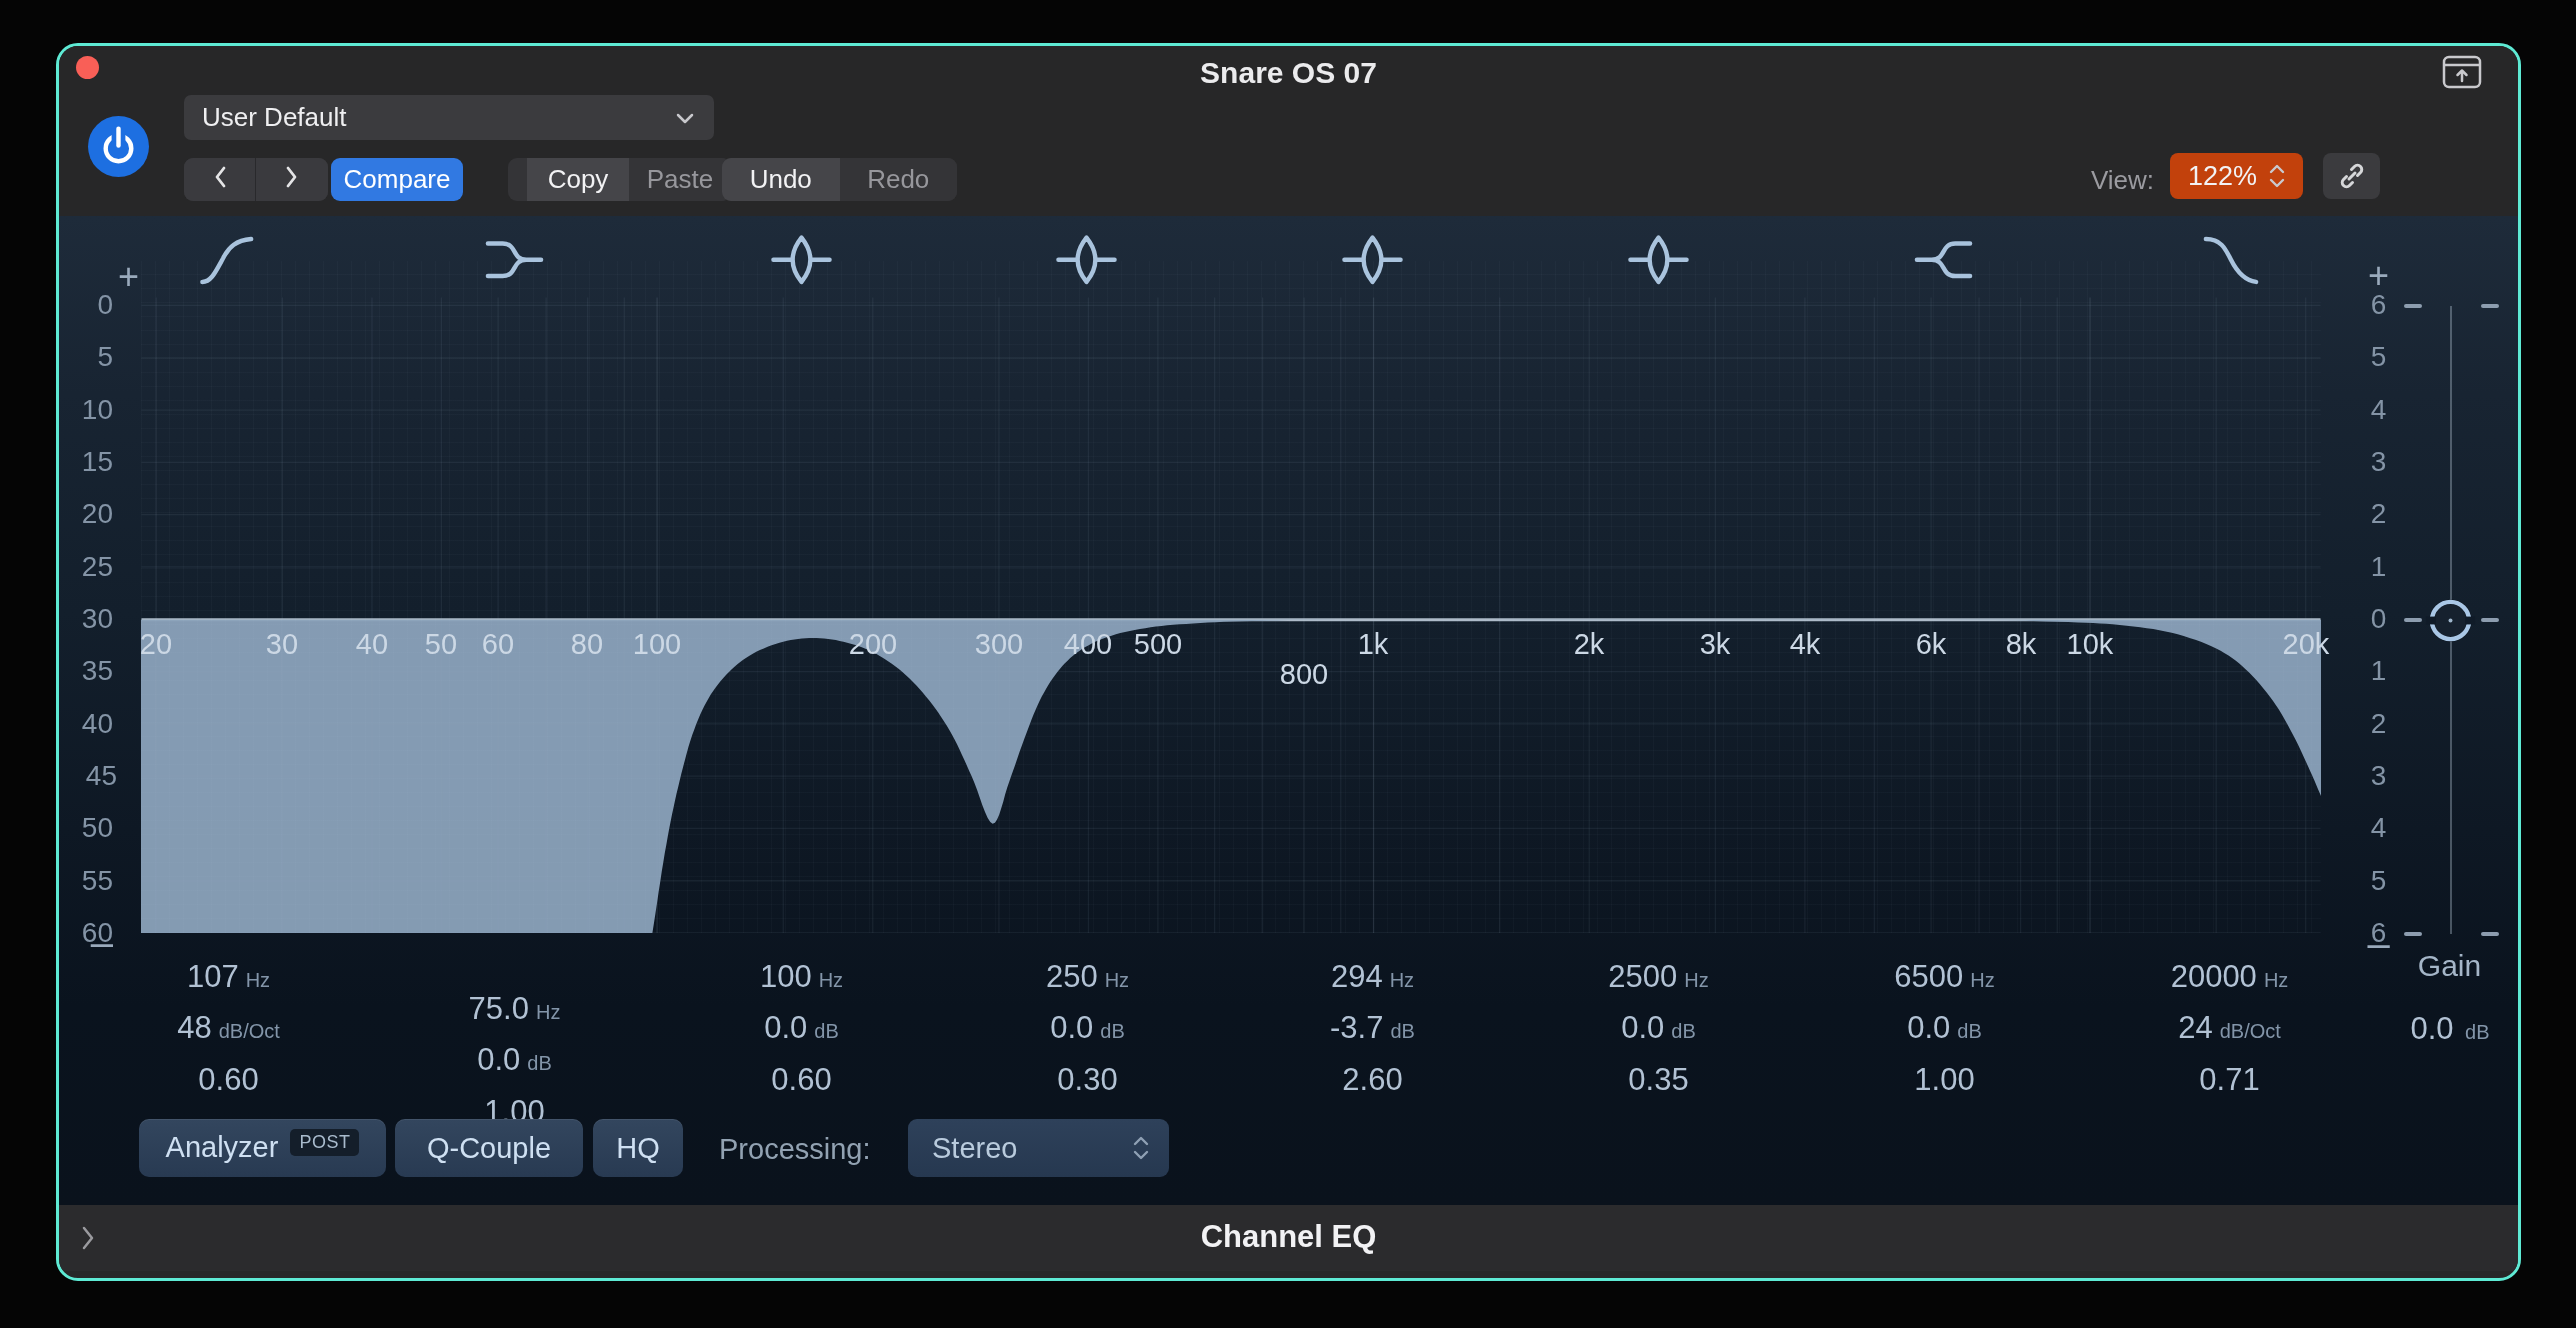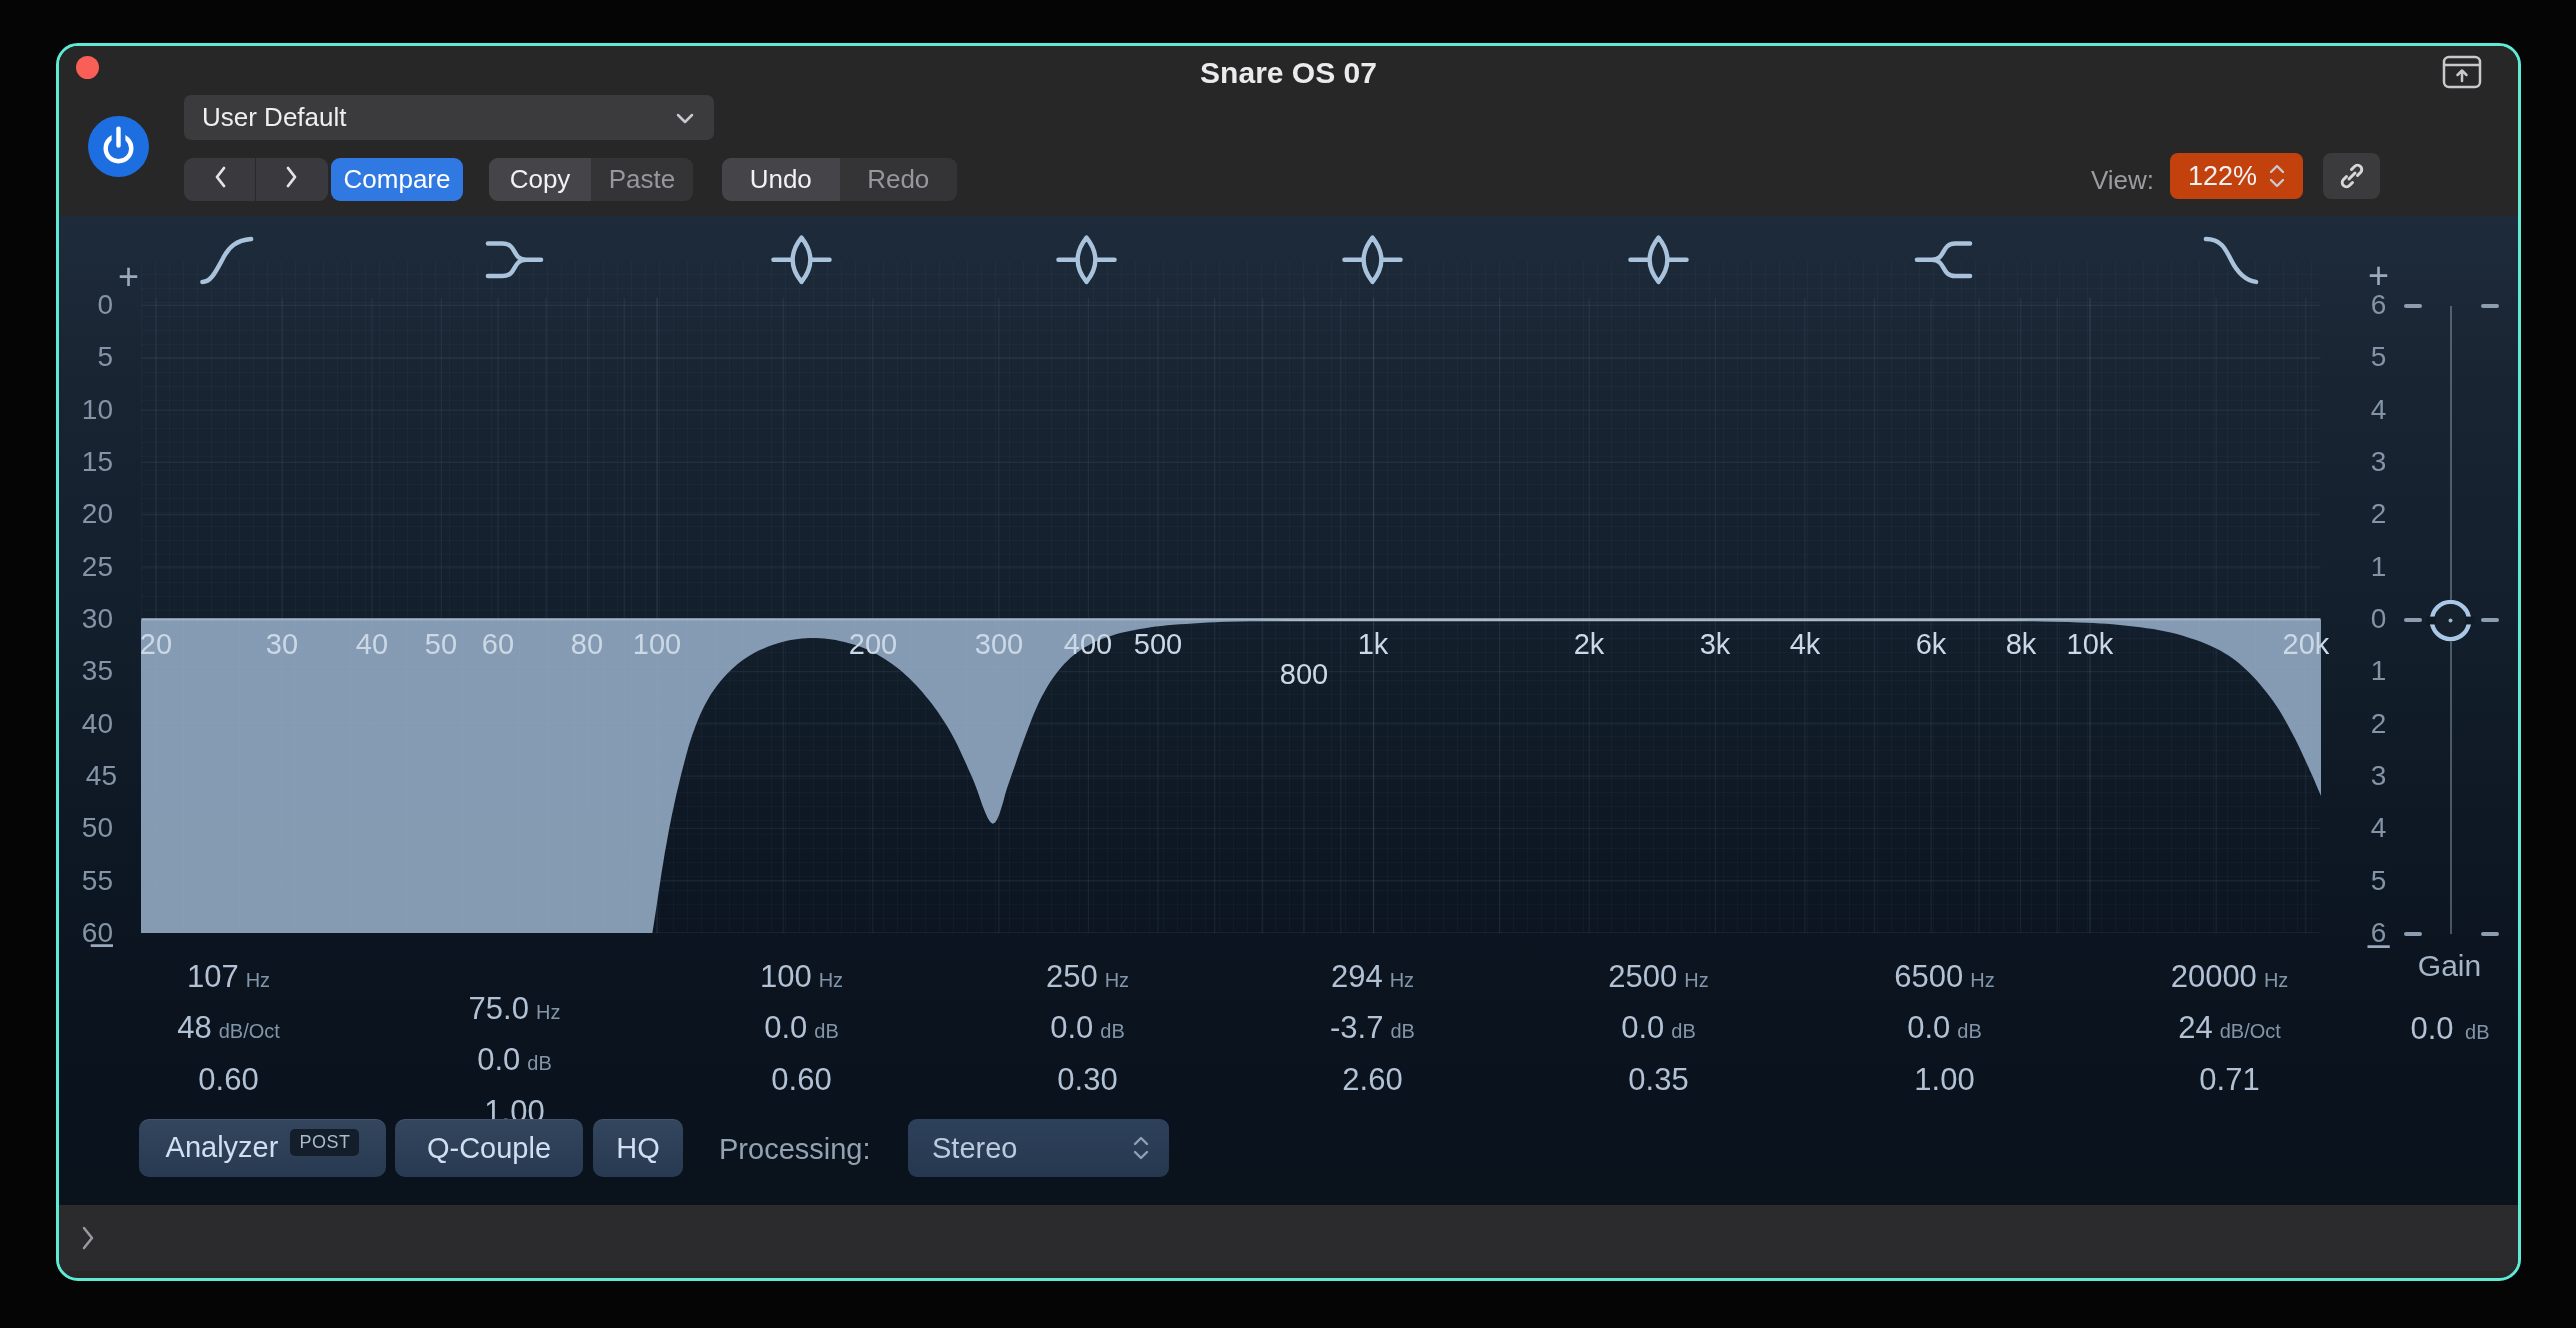--- a/index.html
+++ b/index.html
@@ -18,21 +18,21 @@
           display:flex;align-items:center;padding:0 18px;box-sizing:border-box;color:#efeff1;font-size:26px;}
   .preset svg{margin-left:auto;}
   .seg{position:absolute;top:112px;height:43px;display:flex;border-radius:9px;overflow:hidden;background:#343437;}
   .seg button{border:none;margin:0;font-size:26px;height:100%;cursor:pointer;background:#343437;color:#97979c;}
   .seg .on{background:#454549;color:#f2f2f4;}
   .nav{left:125px;width:144px;}
   .nav button{width:72px;background:#3a3a3e;color:#e4e4e6;font-size:28px;padding:0;}
   .nav button:first-child{border-right:1.5px solid #29292c;}
   .compare{position:absolute;left:272px;top:112px;width:132px;height:43px;border:none;border-radius:9px;
            background:#3179e2;color:#ffffff;font-size:26px;cursor:pointer;}
-  .copypaste{left:430px;width:204px;}
+  .copypaste{left:449px;width:204px;padding-left:19px;}
   .copypaste button{width:50%;}
   .undoredo{left:663px;width:235px;}
   .undoredo button{width:50%;}
   .viewlabel{position:absolute;right:364px;top:119px;font-size:26px;color:#9b9ba0;}
   .stepper{position:absolute;right:215px;top:107px;width:133px;height:46px;background:#c2410c;border-radius:8px;
            display:flex;align-items:center;justify-content:center;gap:12px;color:#f2f2f4;font-size:27px;cursor:pointer;}
   .linkbtn{position:absolute;right:138px;top:107px;width:57px;height:46px;background:#3b3b3e;border:none;
            border-radius:8px;display:flex;align-items:center;justify-content:center;cursor:pointer;}
   
   .bodyarea{position:absolute;left:0;top:170px;width:2459px;height:989px;
@@ -344,17 +344,18 @@
       </svg>
     </div>
   </div>
 
   <div class="footer">
     <span class="footer-chevron">
       <svg width="14" height="26" viewBox="0 0 14 26" fill="none" stroke="#9a9a9e" stroke-width="2.5">
         <path d="M3 3 L11 13 L3 23" stroke-linecap="round" stroke-linejoin="round"></path>
           </svg>
     </span>
+    <div class="footer-title">Channel EQ</div>
   </div>
 
  </div>
 </div>
 
 
 </body></html>

